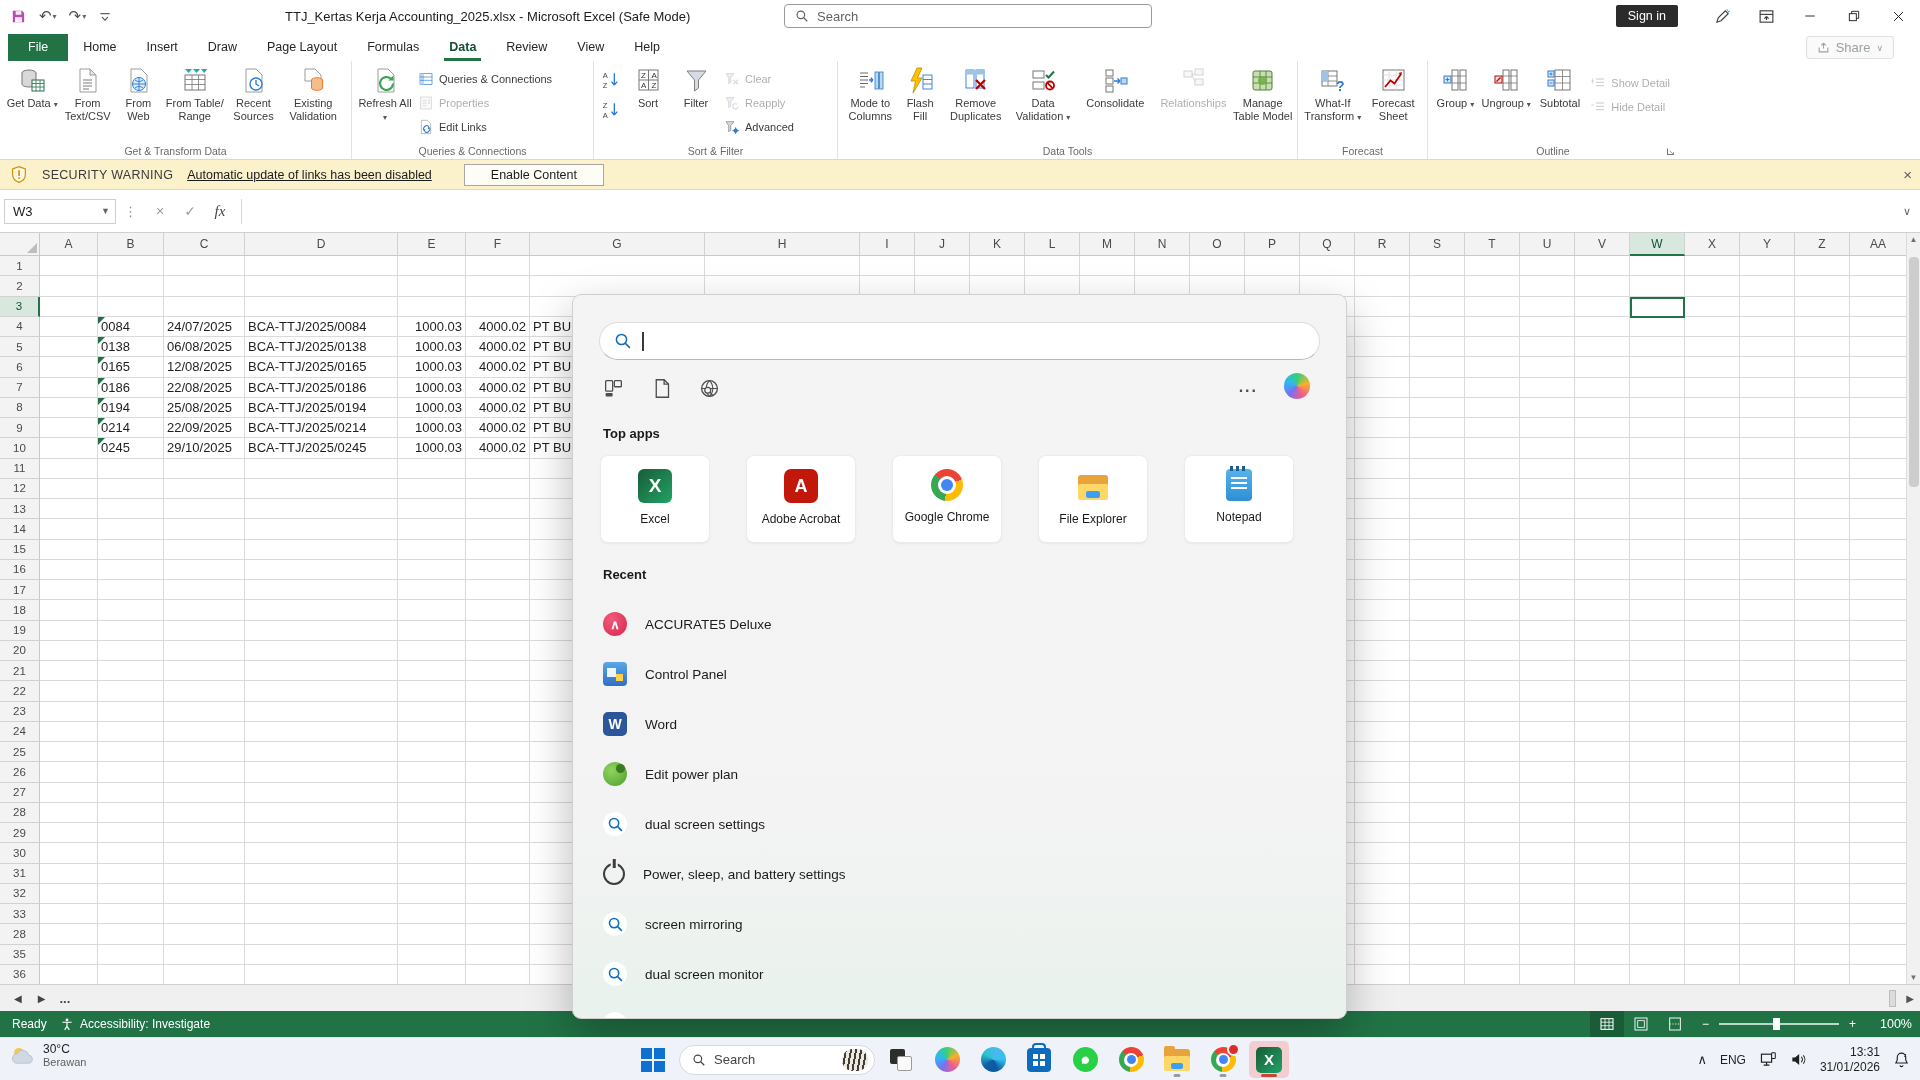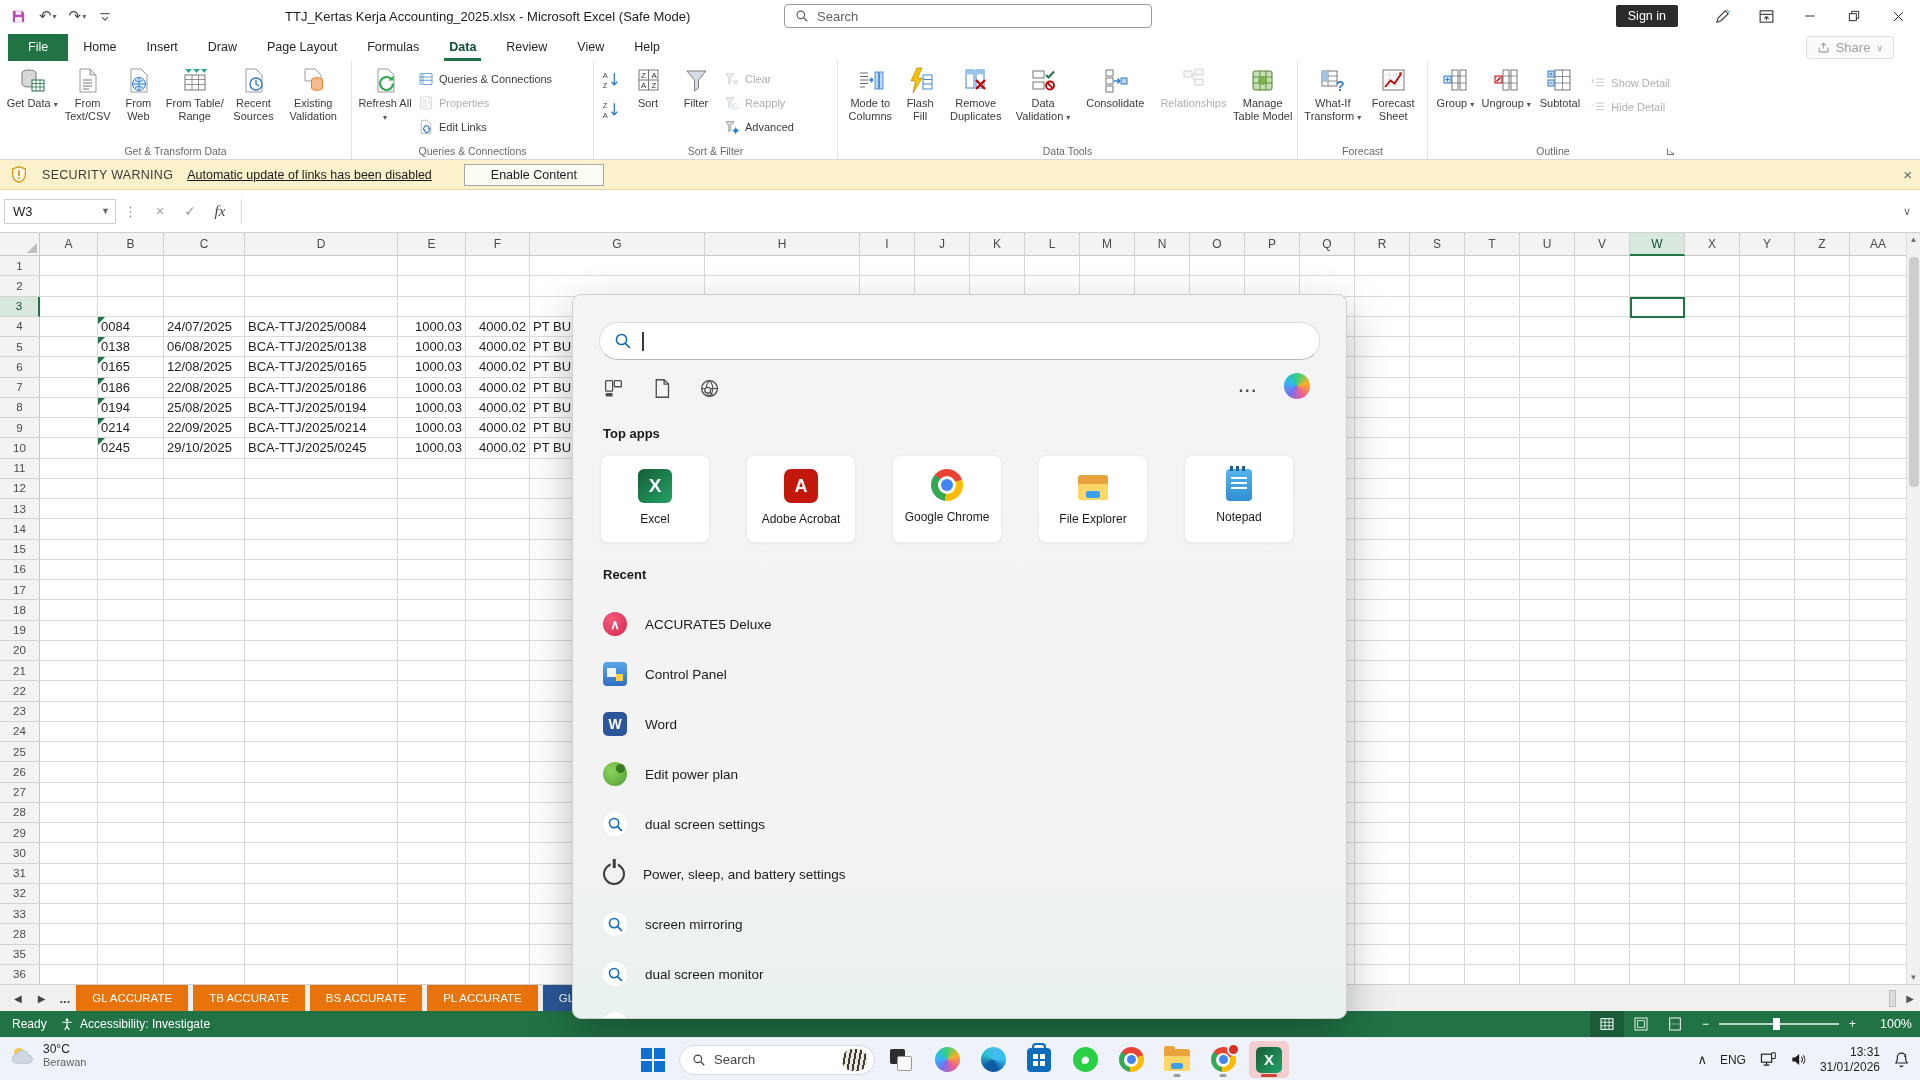--- a/index.html
+++ b/index.html
@@ -1829,27 +1829,20 @@
     <span class="vthumb"></span>
     <span>▼</span>
   </div>
 
   <div class="sheetbar">
     <div class="snav">
       <span>◀</span>
       <span>▶</span>
     </div>
     <span class="sdots">...</span>
-    <div class="stabs" id="sheettabs">
-        <div class="stab orange">GL ACCURATE</div>
-        <div class="stab orange">TB ACCURATE</div>
-        <div class="stab orange">BS ACCURATE</div>
-        <div class="stab orange">PL ACCURATE</div>
-        <div class="stab blue">GL</div>
-      </div>
     <div class="hsb-right">
       <span class="hsplit"></span>
       <span>▶</span>
     </div>
   </div>
 
   <div class="statusbar">
     <span class="st-ready">Ready</span>
     <span class="st-acc">
       <svg width="14" height="14" viewBox="0 0 24 24">

